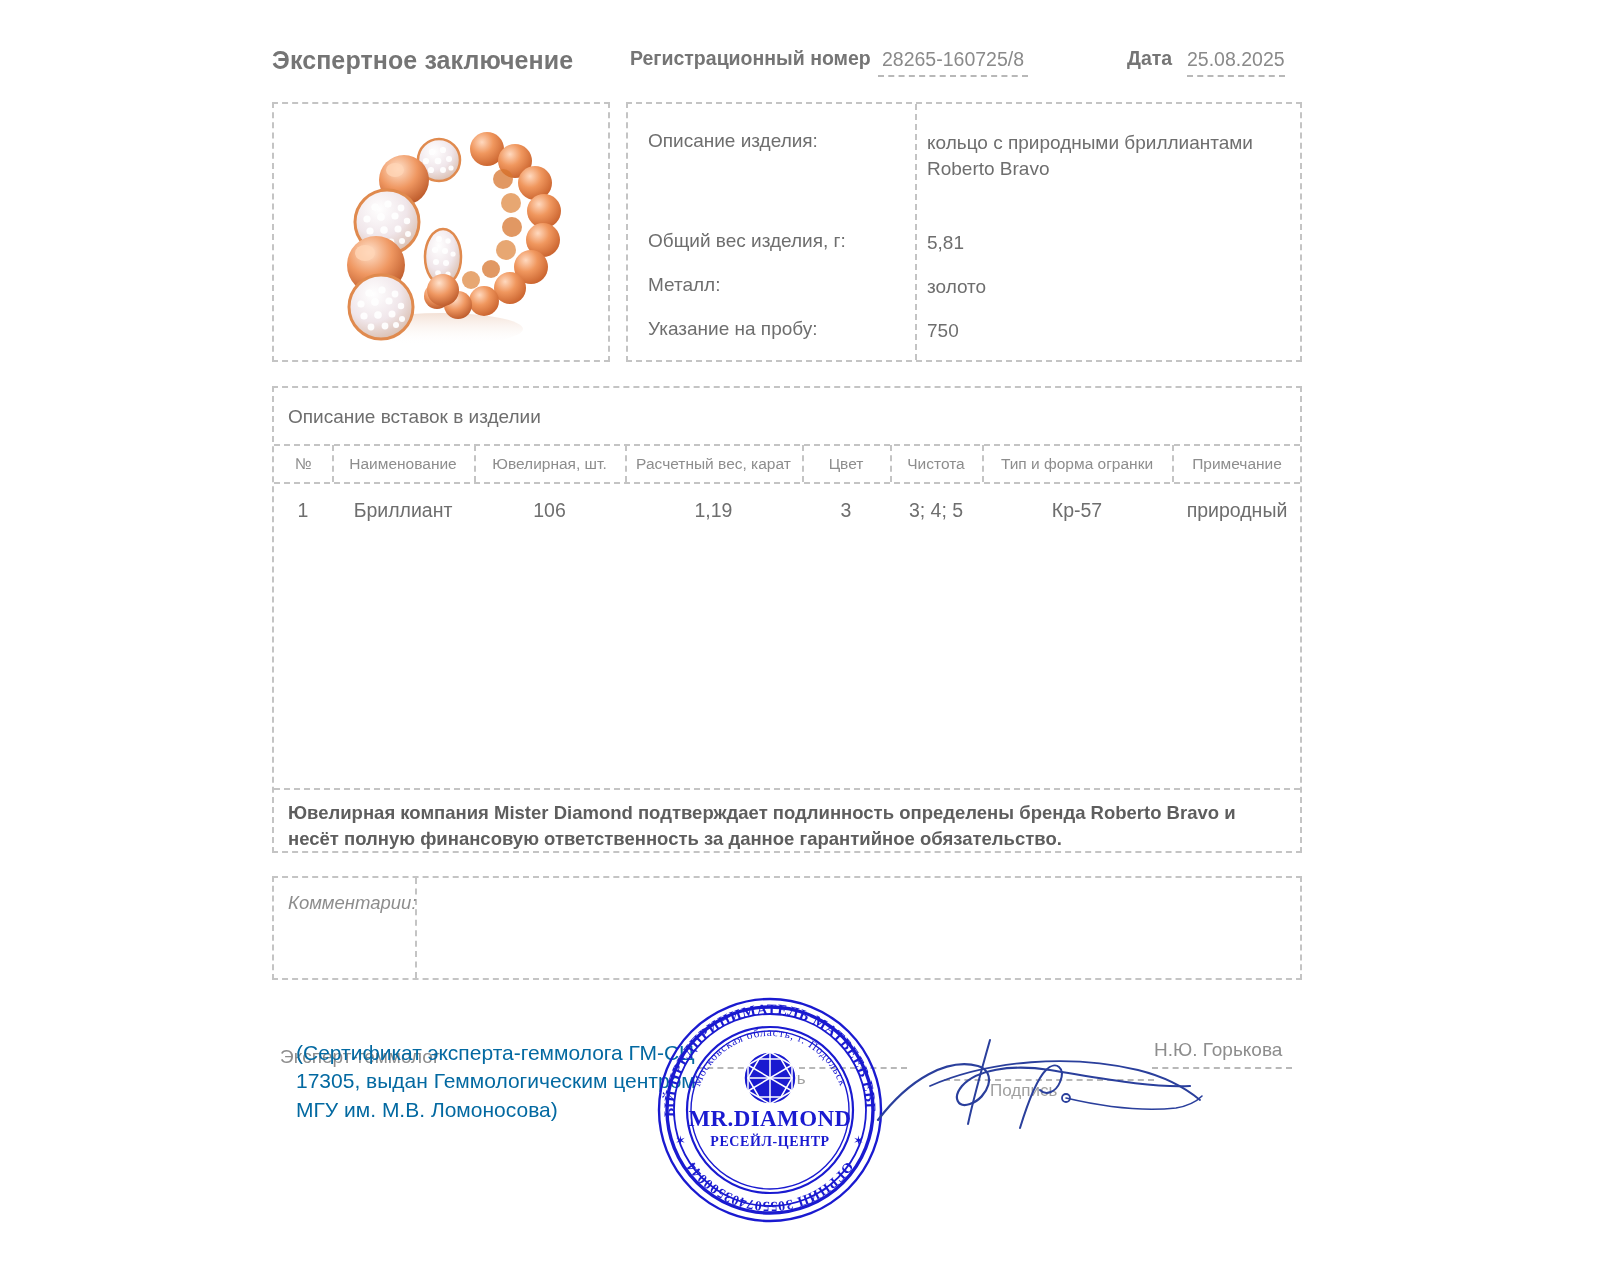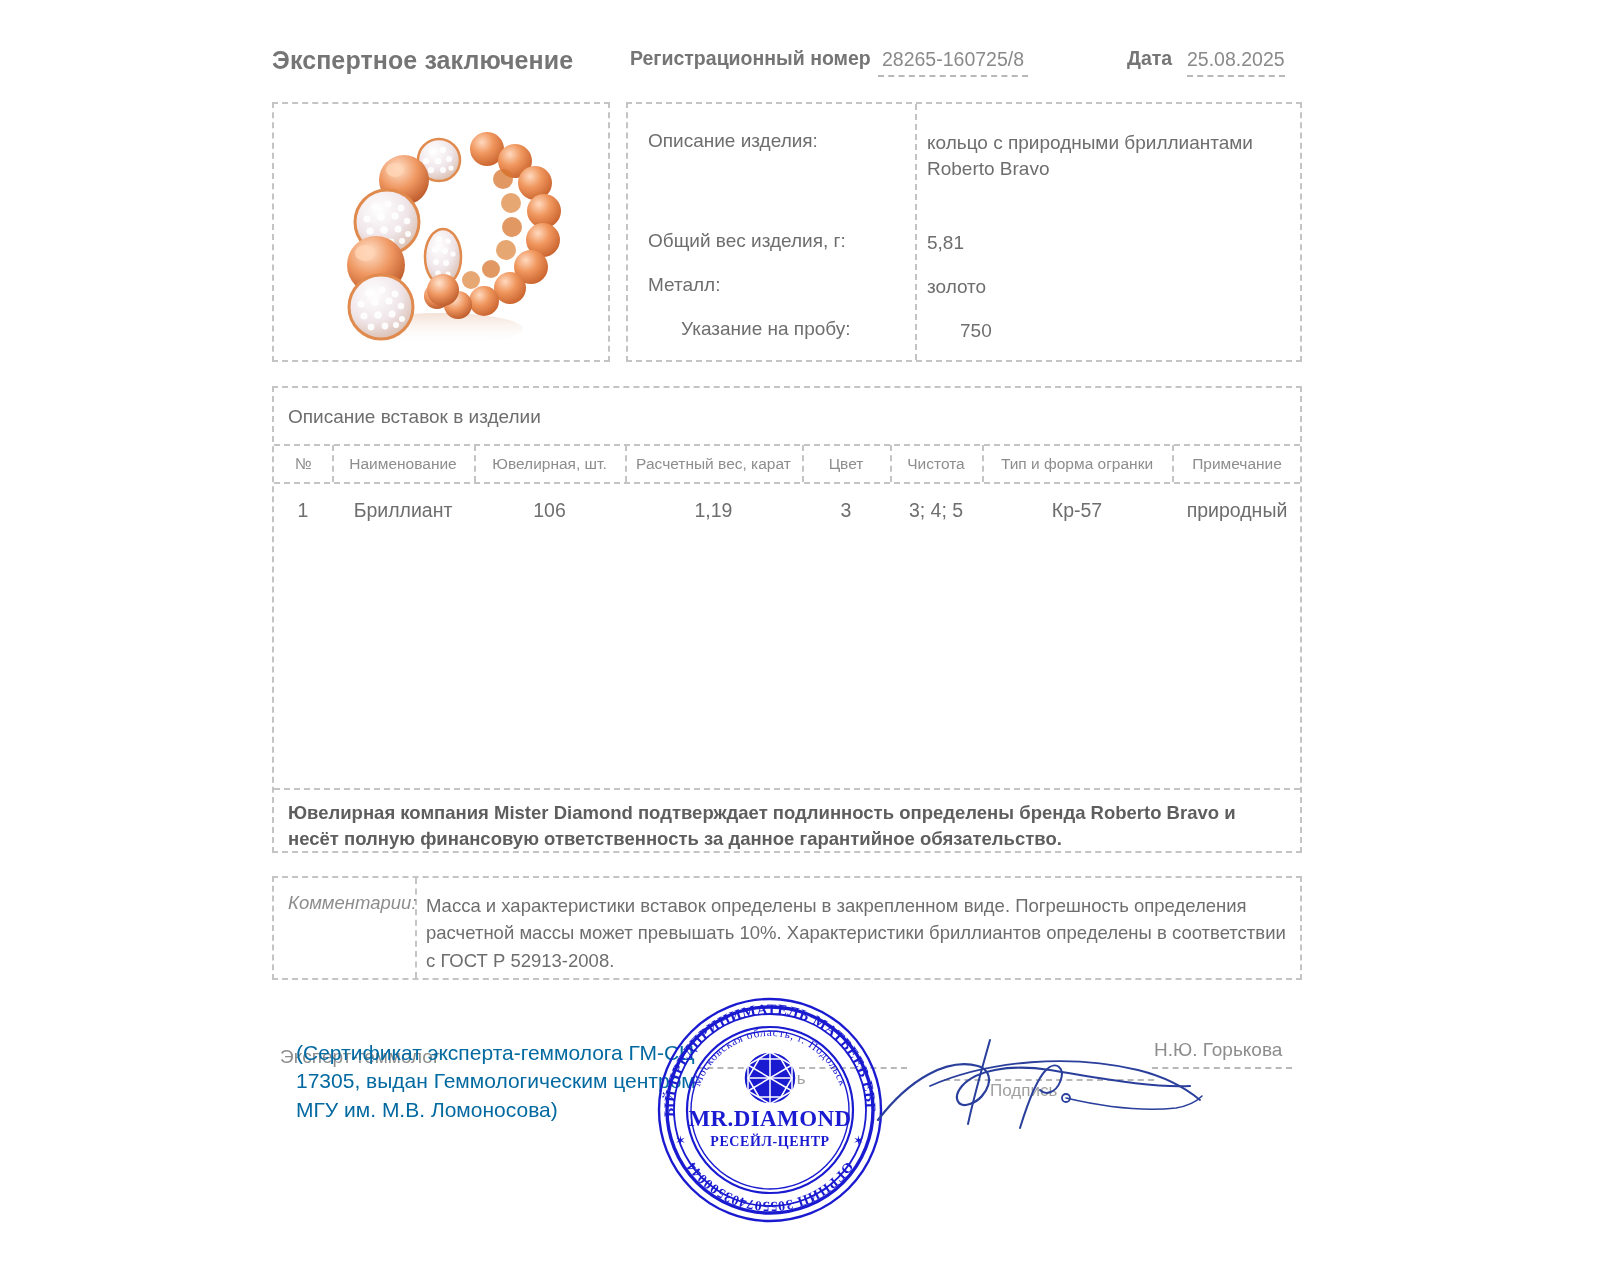--- a/index.html
+++ b/index.html
@@ -122,21 +122,21 @@
     position: absolute;
     left: 299px;
     font-size: 19px;
     color: #6e6e6e;
     width: 360px;
     line-height: 1.35;
   }
   .r1 { top: 26px; }
   .r2 { top: 126px; }
   .r3 { top: 170px; }
-  .r4 { top: 214px; margin-left: 33px; }
+  .r4 { top: 214px; }
 
   
   .inserts-box {
     position: absolute;
     left: 272px;
     top: 386px;
     width: 1030px;
     height: 467px;
     border: 2px dashed #c4c4c4;
     box-sizing: border-box;
@@ -530,21 +530,20 @@
       <div class="td" style="left:898px;width:130px;">природный</div>
     </div>
 
     <div class="guarantee-sep"></div>
     <div class="guarantee-text">Ювелирная компания Mister Diamond подтверждает подлинность определены бренда Roberto Bravo и несёт полную финансовую ответственность за данное гарантийное обязательство.</div>
   </div>
 
   <div class="comments-box">
     <div class="comments-divider"></div>
     <div class="comments-label">Комментарии:</div>
-    <div class="comments-text">Масса и характеристики вставок определены в закрепленном виде. Погрешность определения расчетной массы может превышать 10%. Характеристики бриллиантов определены в соответствии с ГОСТ Р 52913-2008.</div>
   </div>
 
   <div class="footer">
     <div class="expert-title">Эксперт-геммолог</div>
     <div class="expert-cert">(Сертификат эксперта-геммолога ГМ-СЦ 17305, выдан Геммологическим центром МГУ им. М.В. Ломоносова)</div>
 
     <div class="pechat-line"></div>
     <div class="pechat-label">Печать</div>
 
     <div class="podpis-line"></div>

